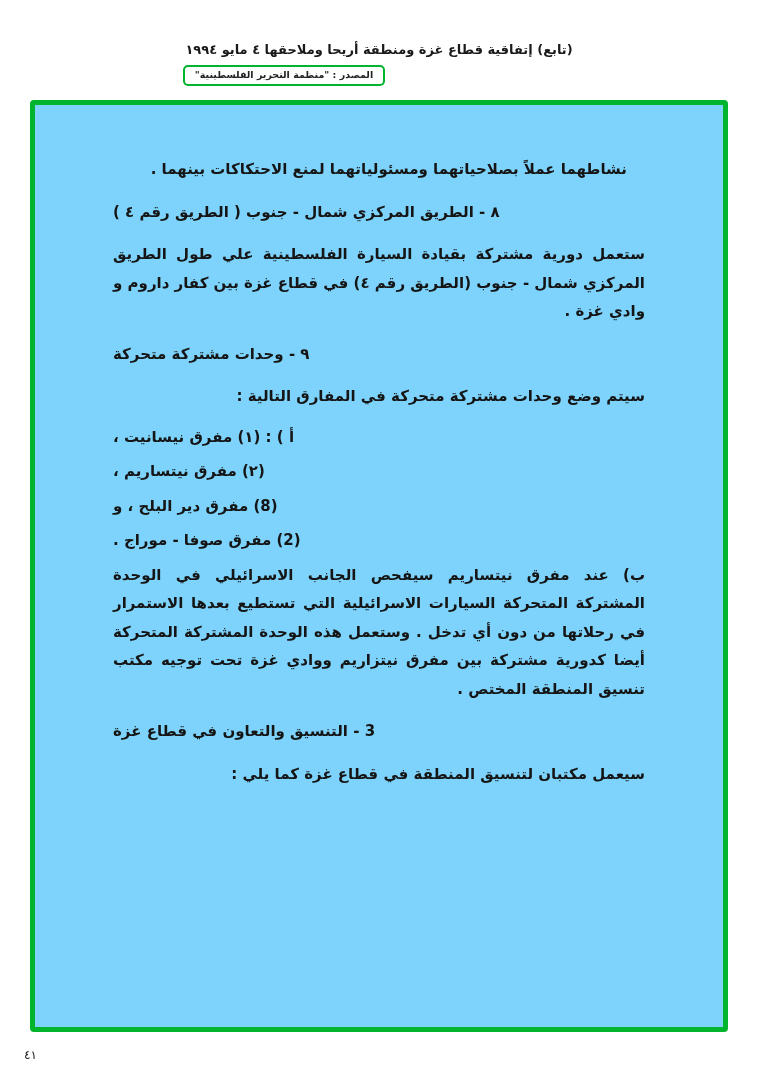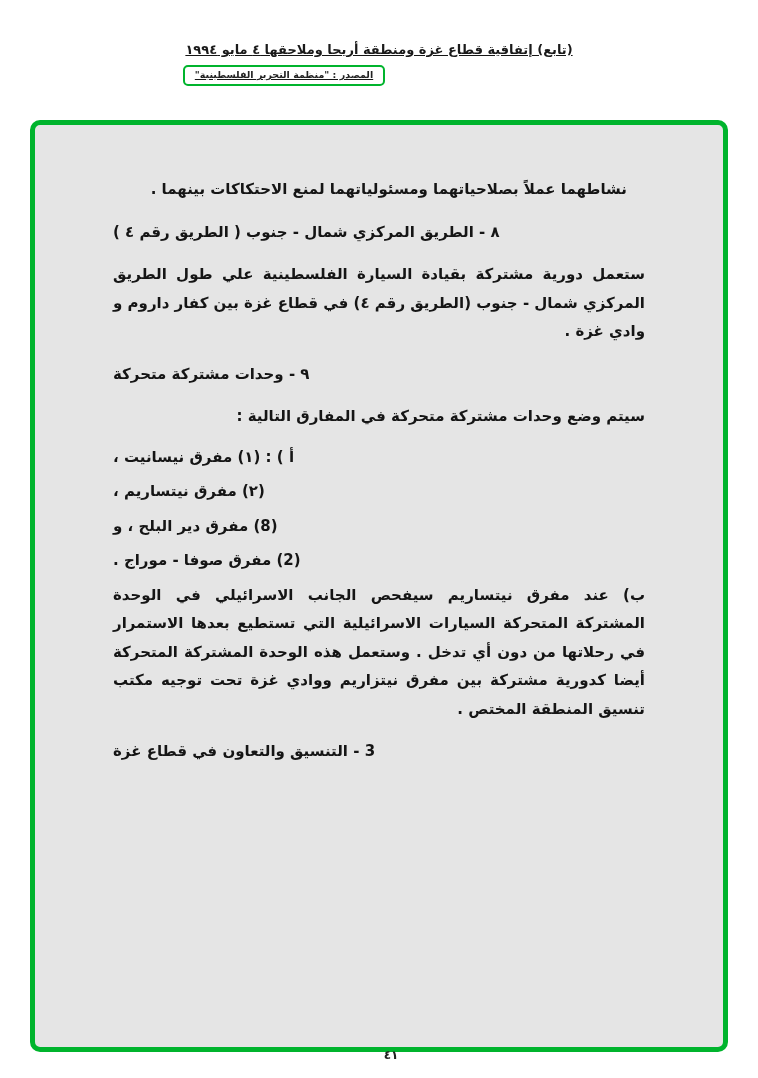--- a/index.html
+++ b/index.html
@@ -5,67 +5,66 @@
   html, body { margin: 0; padding: 0; }
   body {
     width: 758px;
     height: 1078px;
     background: #ffffff;
     font-family: "DejaVu Sans", sans-serif;
     position: relative;
     overflow: hidden;
     color: #151515;
   }
-  .page-header { padding-top: 42px; text-align: center; direction: rtl; text-decoration: underline; }
+  .page-header { padding-top: 42px; text-align: center; direction: rtl; }
   .header-title { font-size: 13px; font-weight: bold; color: #1a1a1a; }
   .source-row { display: flex; justify-content: center; margin-top: 8px; }
   .source-box {
     border: 2px solid var(--green, #00b42d);
     border-radius: 5px;
     padding: 2px 10px 4px;
     font-size: 9.5px;
     font-weight: bold;
     direction: rtl;
     color: #222;
     margin-right: 190px; 
     background: #fff;
   }
   .main-frame {
     position: absolute;
     top: 100px;
     left: 30px;
     width: 698px;
     height: 932px;
     border: 5px solid var(--green, #00b42d);
-    border-radius: 10px;
+    border-radius: 4px;
     box-sizing: border-box;
-    background: #e5e5e5;
-    margin-top: 20px;
+    background: #7dd3fc;
   }
   .content {
     direction: rtl;
     padding: 50px 78px 0 78px;
     font-weight: bold;
     font-size: 15px;
     line-height: 1.9;
     text-align: justify;
   }
   .block { margin: 0 0 10px 0; }
   .para-indent { text-indent: 18px; }
   .heading { padding-right: 14px; text-align: left; margin-top: 14px; margin-bottom: 14px; }
   .para { margin-bottom: 12px; }
   .list-item-first { padding-right: 34px; text-align: left; margin-bottom: 6px; }
   .list-item { padding-right: 86px; text-align: left; margin-bottom: 6px; }
   .page-number {
     position: absolute;
     left: 0; right: 0;
     bottom: 16px;
-    text-align: center;
+    text-align: left;
     font-size: 12px;
-    font-weight: bold;
+    font-weight: normal;
     color: #222;
     margin-left: 24px;
   }
 </style>
 </head>
 <body>
 
 <div class="page-header">
   <div class="header-title">(تابع) إتفاقية قطاع غزة ومنطقة أريحا وملاحقها ٤ مايو ١٩٩٤</div>
   <div class="source-row">
@@ -79,16 +78,17 @@
     <div class="block heading">٨ - الطريق المركزي شمال - جنوب ( الطريق رقم ٤ )</div>
     <div class="block para">ستعمل دورية مشتركة بقيادة السيارة الفلسطينية علي طول الطريق المركزي شمال - جنوب (الطريق رقم ٤) في قطاع غزة بين كفار داروم و وادي غزة .</div>
     <div class="block heading">٩ - وحدات مشتركة متحركة</div>
     <div class="block para">سيتم وضع وحدات مشتركة متحركة في المفارق التالية :</div>
     <div class="block list-item-first">أ ) : (١) مفرق نيسانيت ،</div>
     <div class="block list-item">(٢) مفرق نيتساريم ،</div>
     <div class="block list-item">(8) مفرق دير البلح ، و</div>
     <div class="block list-item">(2) مفرق صوفا - موراج .</div>
     <div class="block para">ب) عند مفرق نيتساريم سيفحص الجانب الاسرائيلي في الوحدة المشتركة المتحركة السيارات الاسرائيلية التي تستطيع بعدها الاستمرار في رحلاتها من دون أي تدخل . وستعمل هذه الوحدة المشتركة المتحركة أيضا كدورية مشتركة بين مفرق نيتزاريم ووادي غزة تحت توجيه مكتب تنسيق المنطقة المختص .</div>
     <div class="block heading">3 - التنسيق والتعاون في قطاع غزة</div>
+    <div class="block para">سيعمل مكتبان لتنسيق المنطقة في قطاع غزة كما يلي :</div>
   </div>
 </div>
 
 <div class="page-number">٤١</div>
 
 </body></html>

